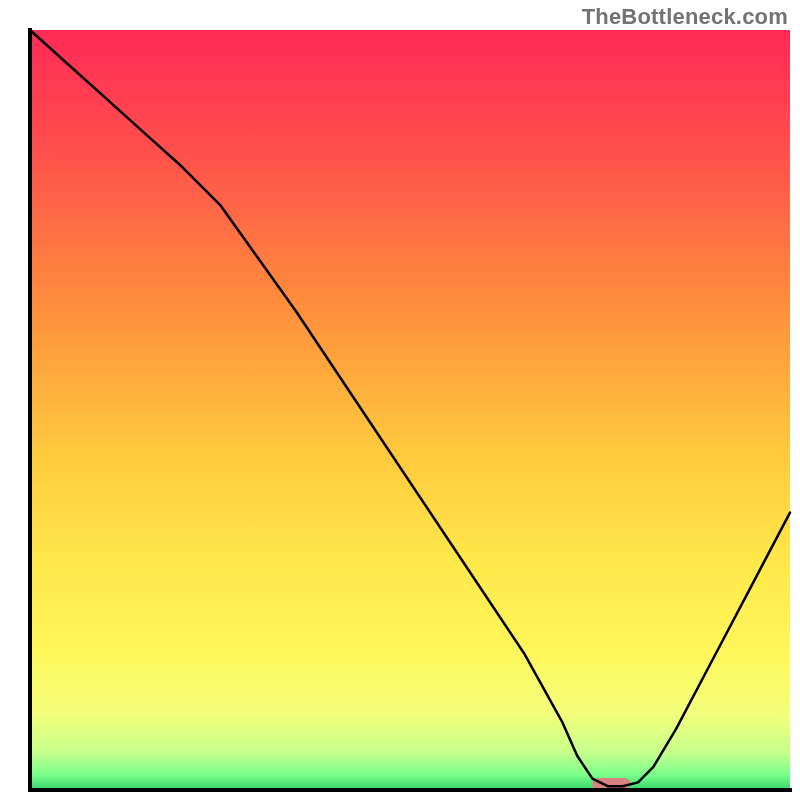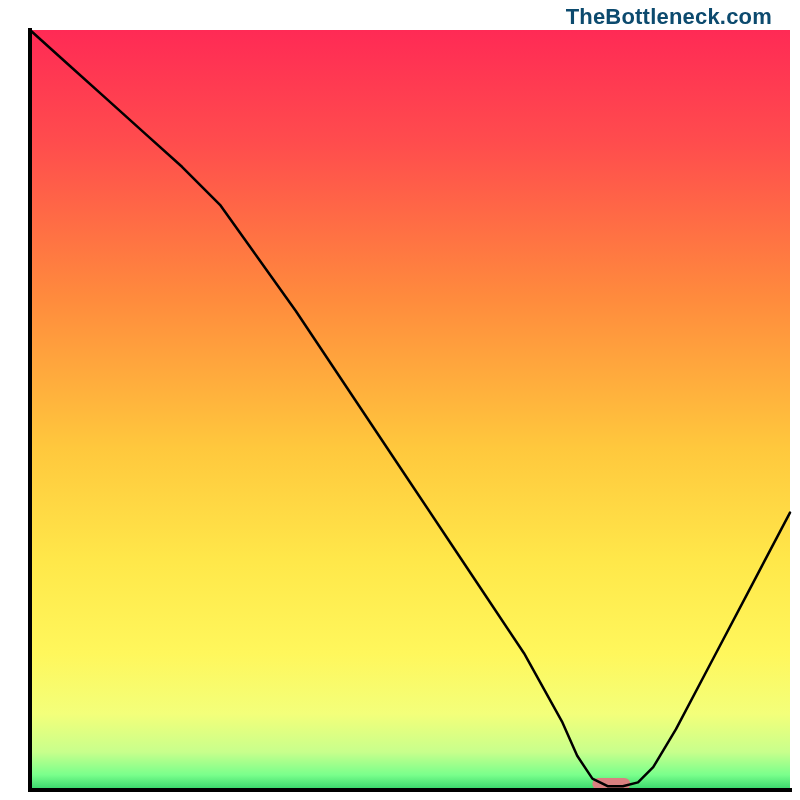--- a/index.html
+++ b/index.html
@@ -11,24 +11,24 @@
     font-family: Arial, Helvetica, sans-serif;
   }
   .chart-container {
     position: relative;
     width: 800px;
     height: 800px;
   }
   .watermark {
     position: absolute;
     top: 4px;
-    right: 28px;
+    right: 12px;
     font-size: 22px;
     font-weight: bold;
-    color: #0c4a6e;
+    color: #737373;
     letter-spacing: 0.2px;
     user-select: none;
   }
   svg {
     display: block;
   }
 </style>
 </head>
 <body>
 

